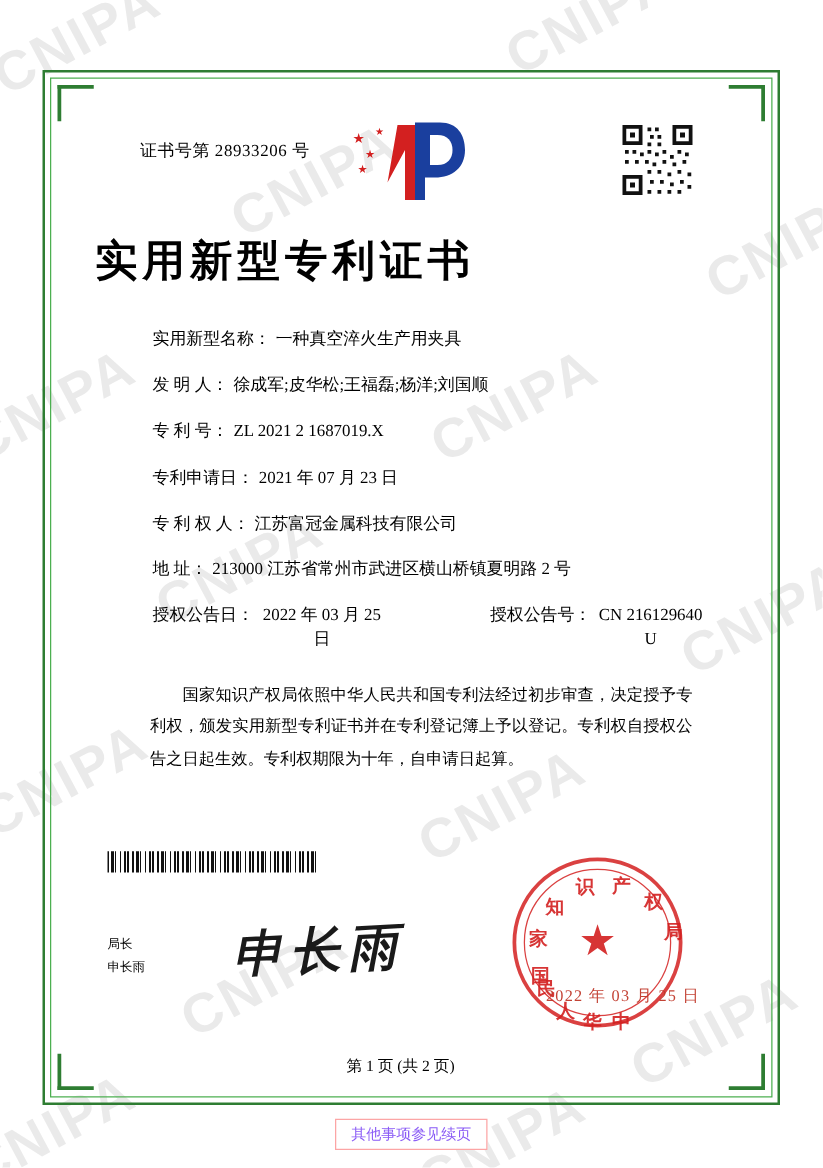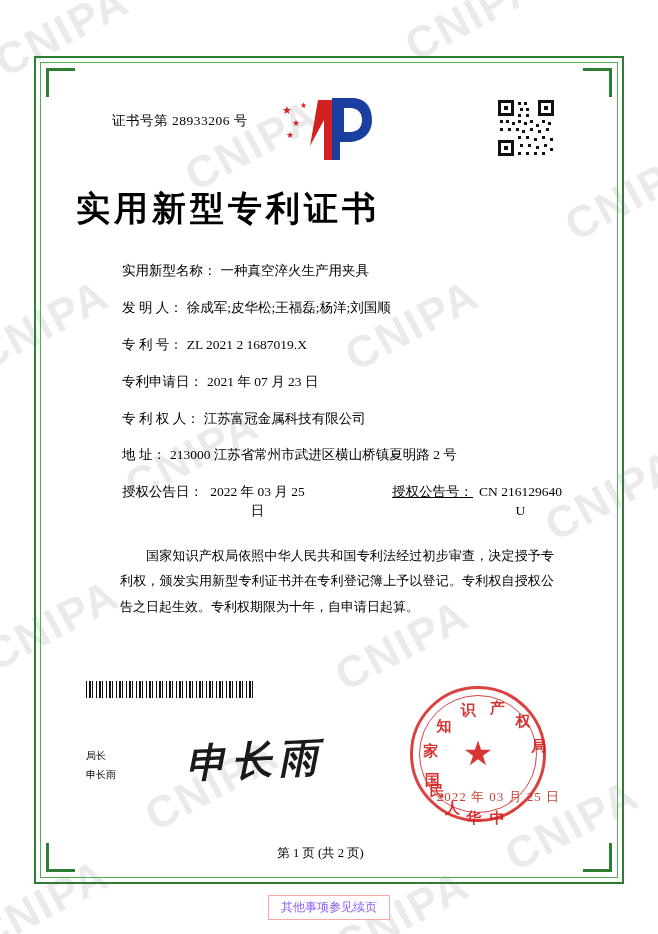--- a/index.html
+++ b/index.html
@@ -129,21 +129,20 @@
   .field-value {
     margin-left: 4px;
   }
   .field-row.dual {
     justify-content: flex-start;
     text-align: center;
   }
   .dual-second {
     margin-left: 84px;
     white-space: nowrap;
-    text-decoration: underline;
   }
 
   
   .paras {
     padding: 4px 28px 0 44px;
     font-size: 13px;
     line-height: 1.95;
     color: #000;
     text-align: justify;
   }

